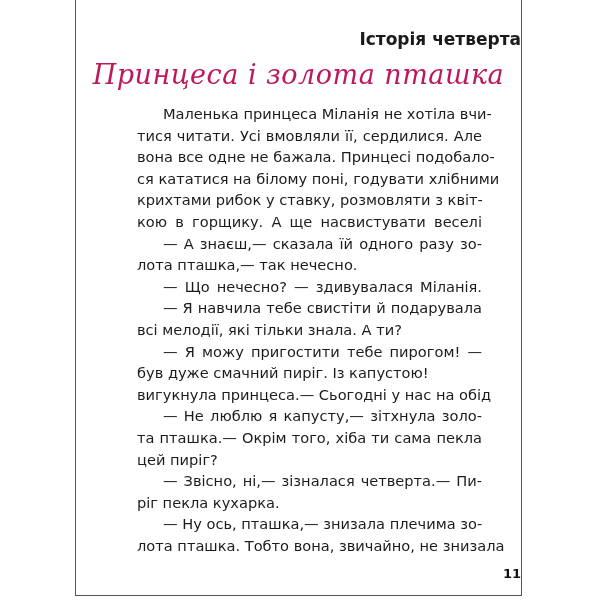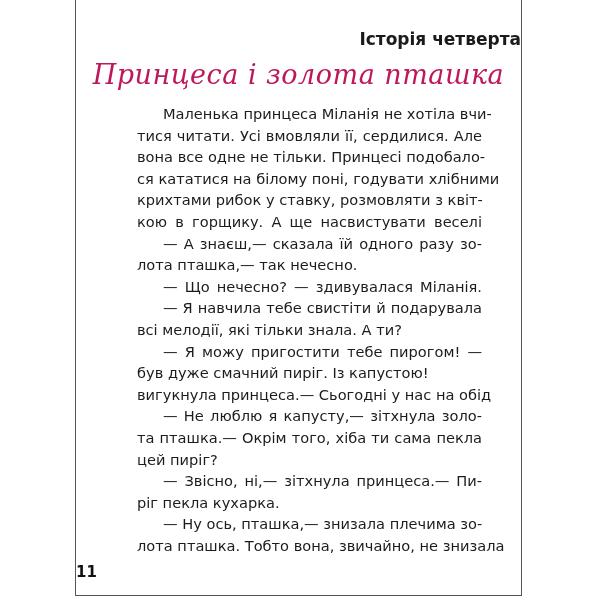--- a/index.html
+++ b/index.html
@@ -45,52 +45,52 @@
       display: block;
       white-space: nowrap;
       text-align: justify;
       text-align-last: justify;
     }
     .line.indent { padding-left: 26px; }
     .line.last { text-align-last: left; }
     .page-number {
       position: absolute;
       bottom: 14px; left: 0; right: 0;
-      text-align: left;
+      text-align: right;
       font-family: "DejaVu Sans", sans-serif;
       font-weight: bold;
-      font-size: 15px;
+      font-size: 13px;
       color: #111;
     }
   </style>
 </head>
 <body>
 
 <div class="page">
   <div class="subtitle">Історія четверта</div>
   <div class="title">Принцеса і золота пташка</div>
 
   <div class="body-text">
     <span class="line indent">Маленька принцеса Міланія не хотіла вчи-</span>
     <span class="line">тися читати. Усі вмовляли її, сердилися. Але</span>
-    <span class="line">вона все одне не тільки. Принцесі подобало-</span>
+    <span class="line">вона все одне не бажала. Принцесі подобало-</span>
     <span class="line">ся кататися на білому поні, годувати хлібними</span>
     <span class="line">крихтами рибок у ставку, розмовляти з квіт-</span>
     <span class="line">кою в горщику. А ще насвистувати веселі</span>
     <span class="line indent">— А знаєш,— сказала їй одного разу зо-</span>
     <span class="line last">лота пташка,— так нечесно.</span>
     <span class="line indent">— Що нечесно? — здивувалася Міланія.</span>
     <span class="line indent">— Я навчила тебе свистіти й подарувала</span>
     <span class="line last">всі мелодії, які тільки знала. А ти?</span>
     <span class="line indent">— Я можу пригостити тебе пирогом! —</span>
     <span class="line last">був дуже смачний пиріг. Із капустою!</span>
     <span class="line">вигукнула принцеса.— Сьогодні у нас на обід</span>
     <span class="line indent">— Не люблю я капусту,— зітхнула золо-</span>
     <span class="line">та пташка.— Окрім того, хіба ти сама пекла</span>
     <span class="line last">цей пиріг?</span>
-    <span class="line indent">— Звісно, ні,— зітхнула принцеса.— Пи-</span>
+    <span class="line indent">— Звісно, ні,— зізналася четверта.— Пи-</span>
     <span class="line last">ріг пекла кухарка.</span>
     <span class="line indent">— Ну ось, пташка,— знизала плечима зо-</span>
     <span class="line">лота пташка. Тобто вона, звичайно, не знизала</span>
   </div>
 
   <div class="page-number">11</div>
 </div>
 
 </body></html>

